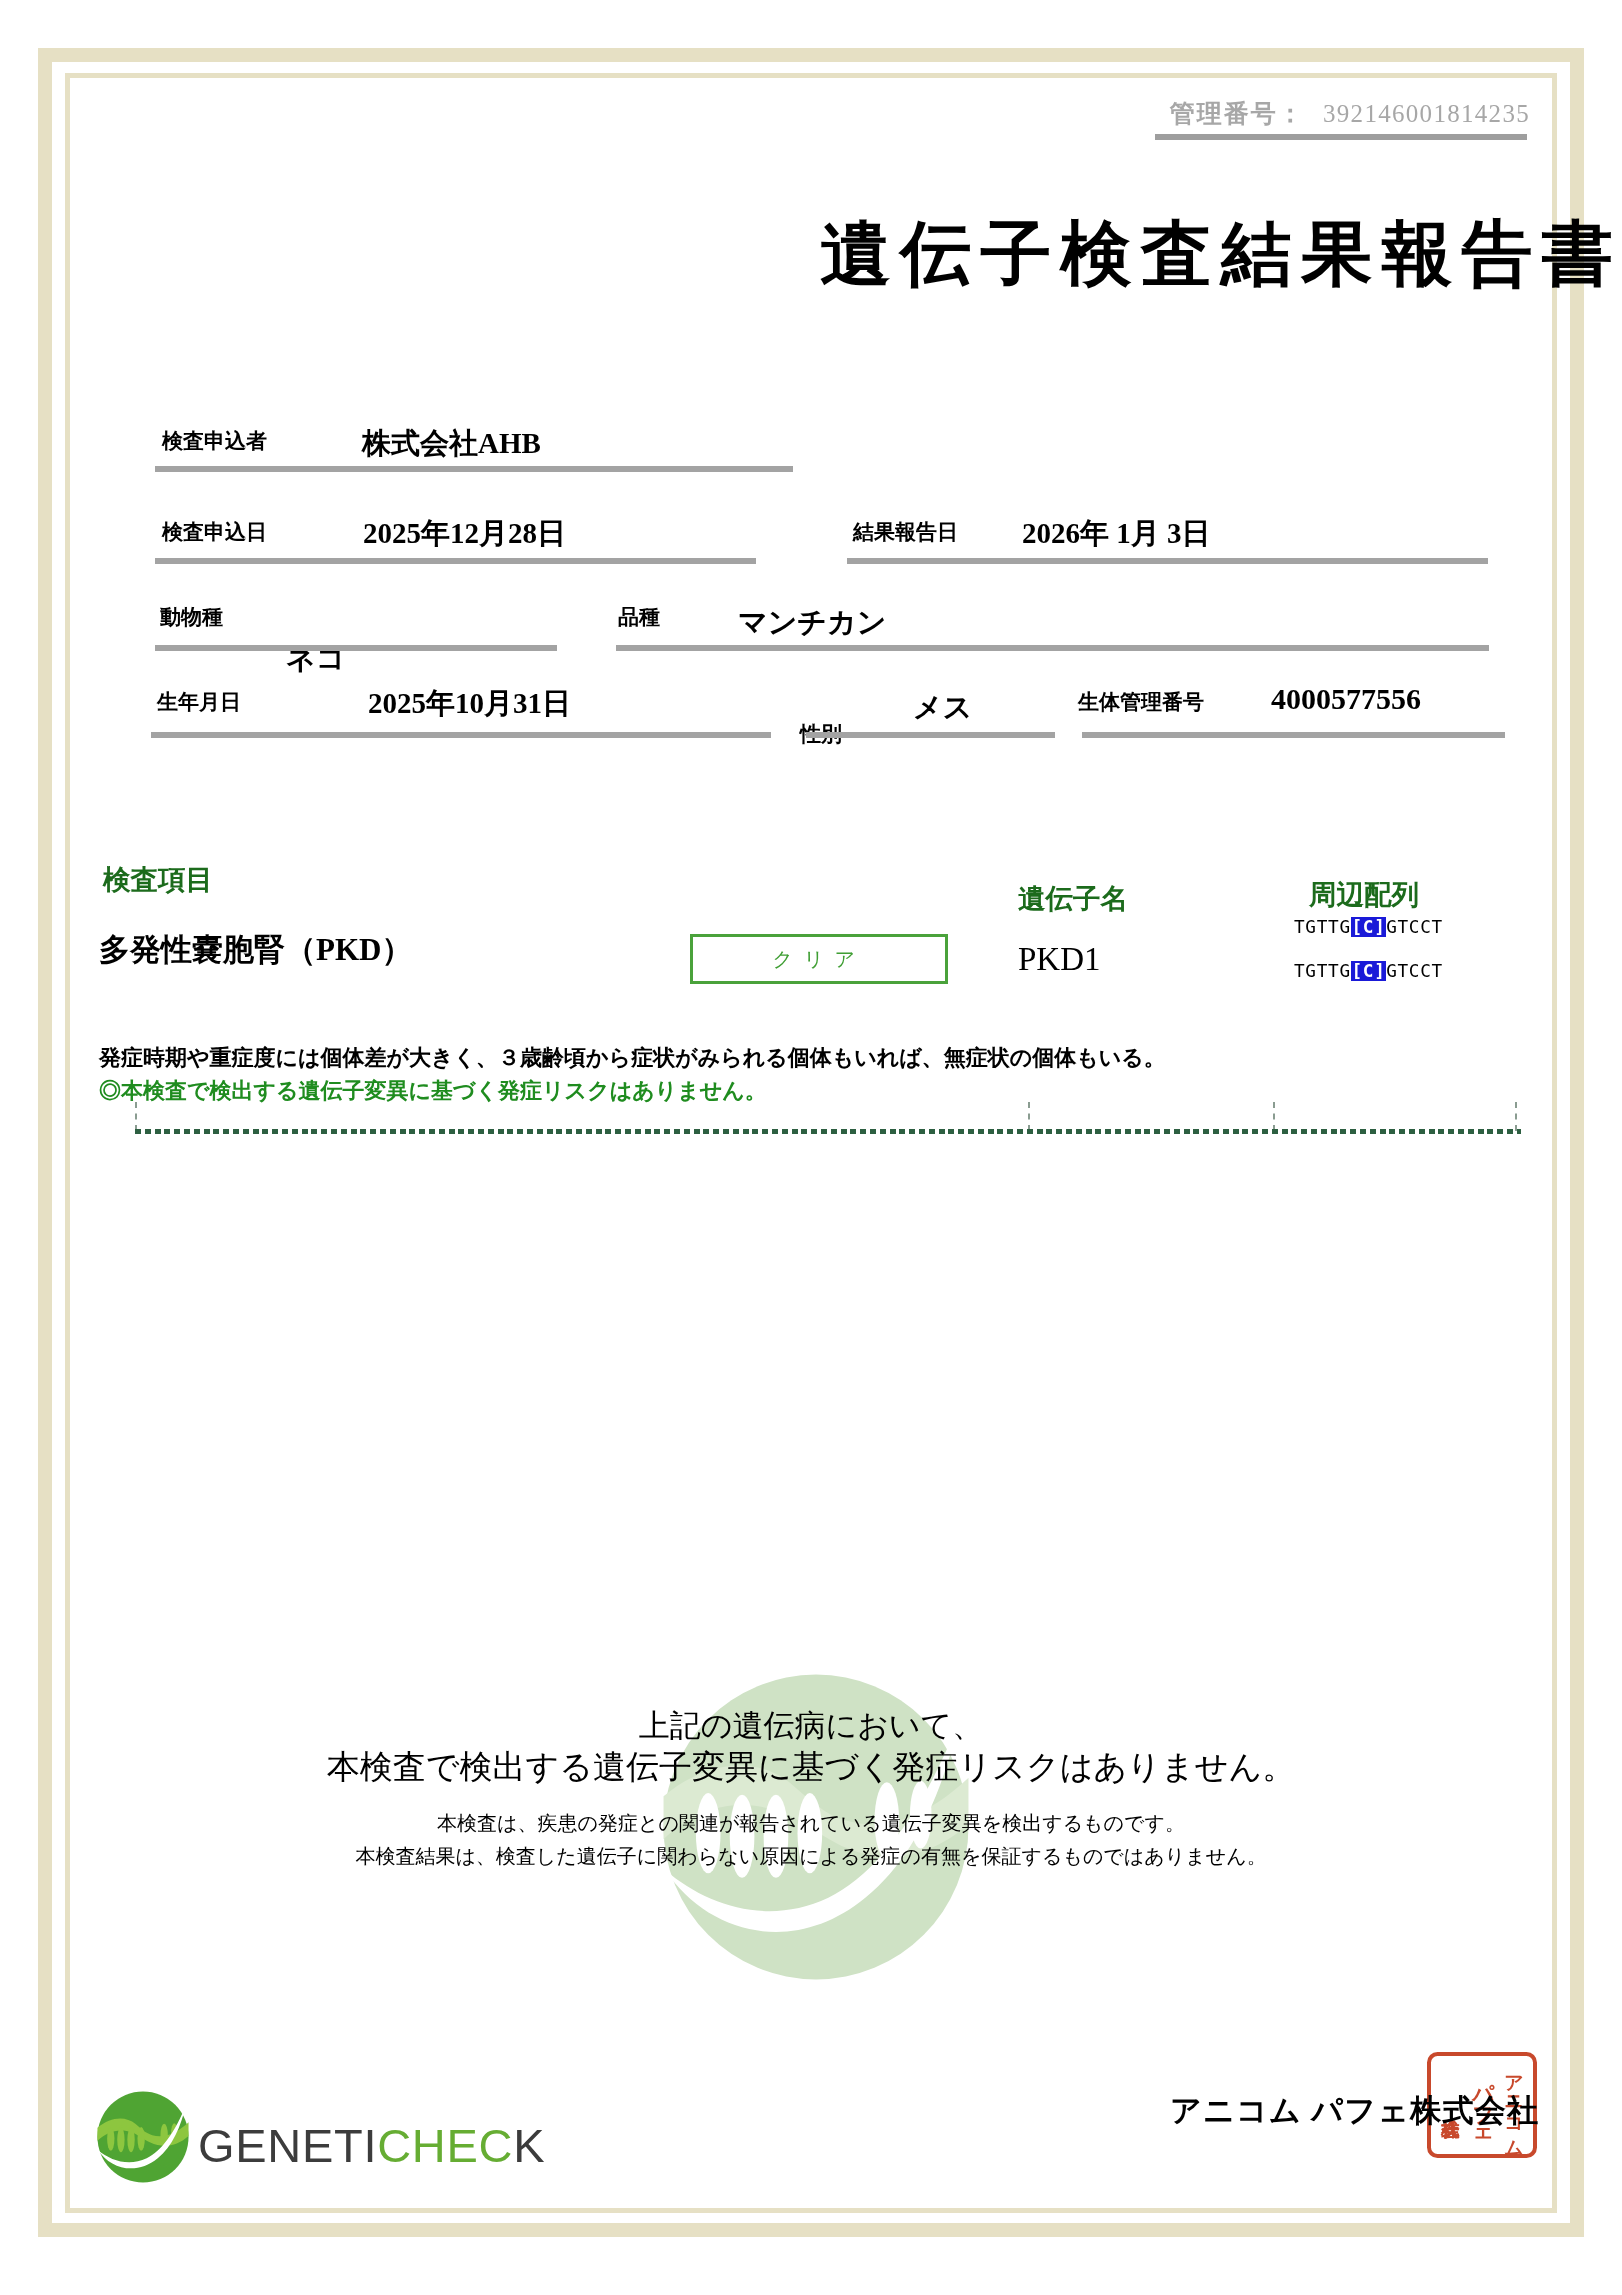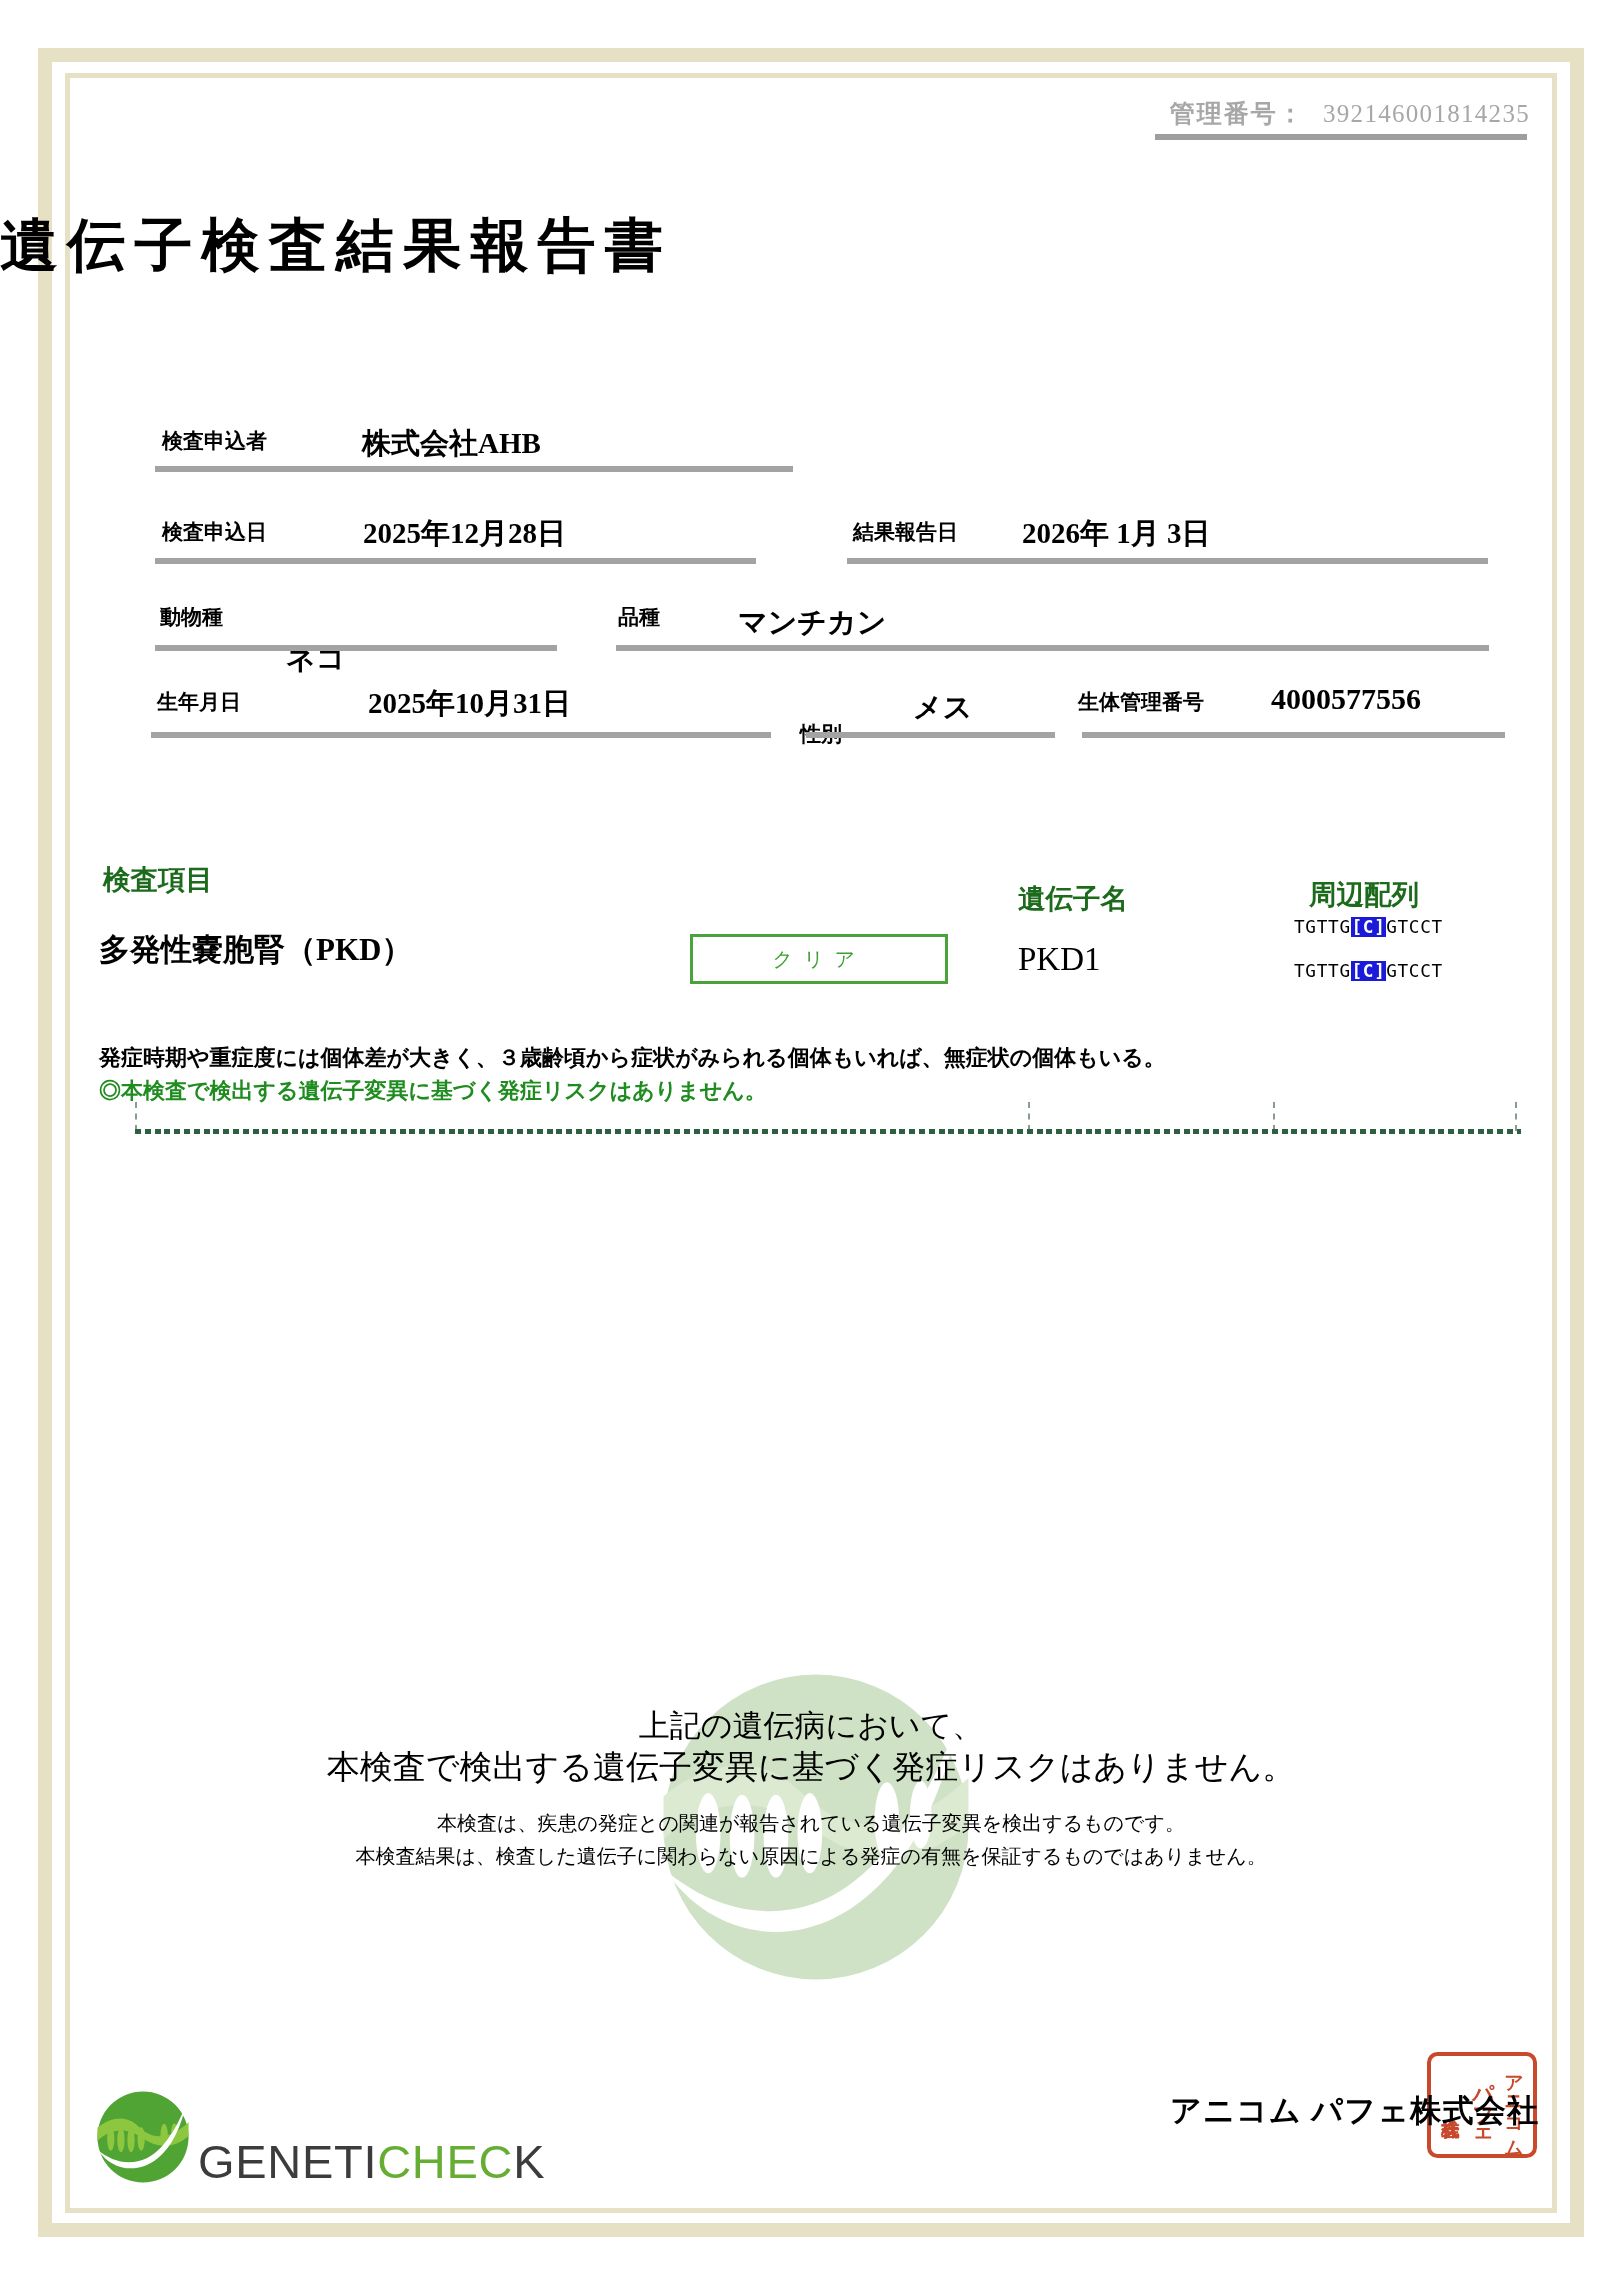--- a/index.html
+++ b/index.html
@@ -9,21 +9,21 @@
   
   .frame-outer{position:absolute;left:38px;top:48px;right:38px;bottom:58px;
                border:14.4px solid #e6e0c4;pointer-events:none;}
   .frame-inner{position:absolute;left:65px;top:73px;right:65px;bottom:82px;
                border:5.9px solid #e6e0c4;pointer-events:none;}
   
   .mgmt{right:92px;top:97px;font-size:25px;color:#a7a7a7;letter-spacing:2px;font-weight:bold;}
   .mgmt .num{margin-left:18.3px;letter-spacing:1.3px;font-weight:normal;}
   .mgmt-line{left:1155px;top:134px;width:372px;height:5.9px;background:#9e9e9e;}
   
-  .title{left:0;width:100%;top:207px;text-align:left;font-size:58px;font-weight:bold;
+  .title{left:0;width:100%;top:207px;text-align:right;font-size:71px;font-weight:bold;
          letter-spacing:9.2px;}
   
   .f-label{font-size:21px;font-weight:bold;white-space:nowrap;text-align:right;}
   .f-value{font-size:29px;font-weight:bold;white-space:nowrap;}
   .uline{height:5.9px;background:#a3a3a3;}
   
   .col-h{font-size:27.5px;font-weight:bold;color:#1c6b1c;white-space:nowrap;}
   .item-name{font-size:31px;font-weight:bold;white-space:nowrap;}
   .clear-box{left:690px;top:934px;width:252px;height:44px;border:3.3px solid #4aa23b;
              text-align:center;line-height:44px;font-size:20px;color:#3f9e33;
@@ -40,21 +40,21 @@
   .watermark{left:662px;top:1673px;width:308px;height:308px;z-index:0;}
   
   .sum{left:0;width:100%;text-align:center;font-family:"Liberation Sans",sans-serif;z-index:2;}
   .sum.big1{top:1705px;font-size:31px;}
   .sum.big2{top:1745px;font-size:33px;}
   .sum.small1{top:1810px;font-size:20px;}
   .sum.small2{top:1843px;font-size:20px;}
   
   .logo-mark{left:97px;top:2091px;width:92px;height:92px;}
   .logo-text{left:198px;top:2118px;font-family:"Liberation Sans",sans-serif;font-size:47px;
-             letter-spacing:0.7px;white-space:nowrap;font-weight:400;margin-top:16px;}
+             letter-spacing:0.7px;white-space:nowrap;font-weight:400;}
   .lg-dark{color:#3c3c3c;}
   .lg-green{color:#66ad33;}
   .lg-k{color:#3c3c3c;}
   .company{left:1170px;top:2090px;font-size:31px;font-weight:bold;letter-spacing:1.3px;
            white-space:nowrap;z-index:3;}
   .stamp{left:1427px;top:2052px;width:97px;height:93px;border:4.6px solid #c8492c;
          border-radius:10.5px;color:#c8492c;display:flex;flex-direction:row-reverse;
          padding:2.6px;z-index:2;background:transparent;}
   .stamp-col{flex:1;writing-mode:vertical-rl;text-orientation:upright;font-weight:bold;
              display:flex;align-items:center;justify-content:center;line-height:1;}

